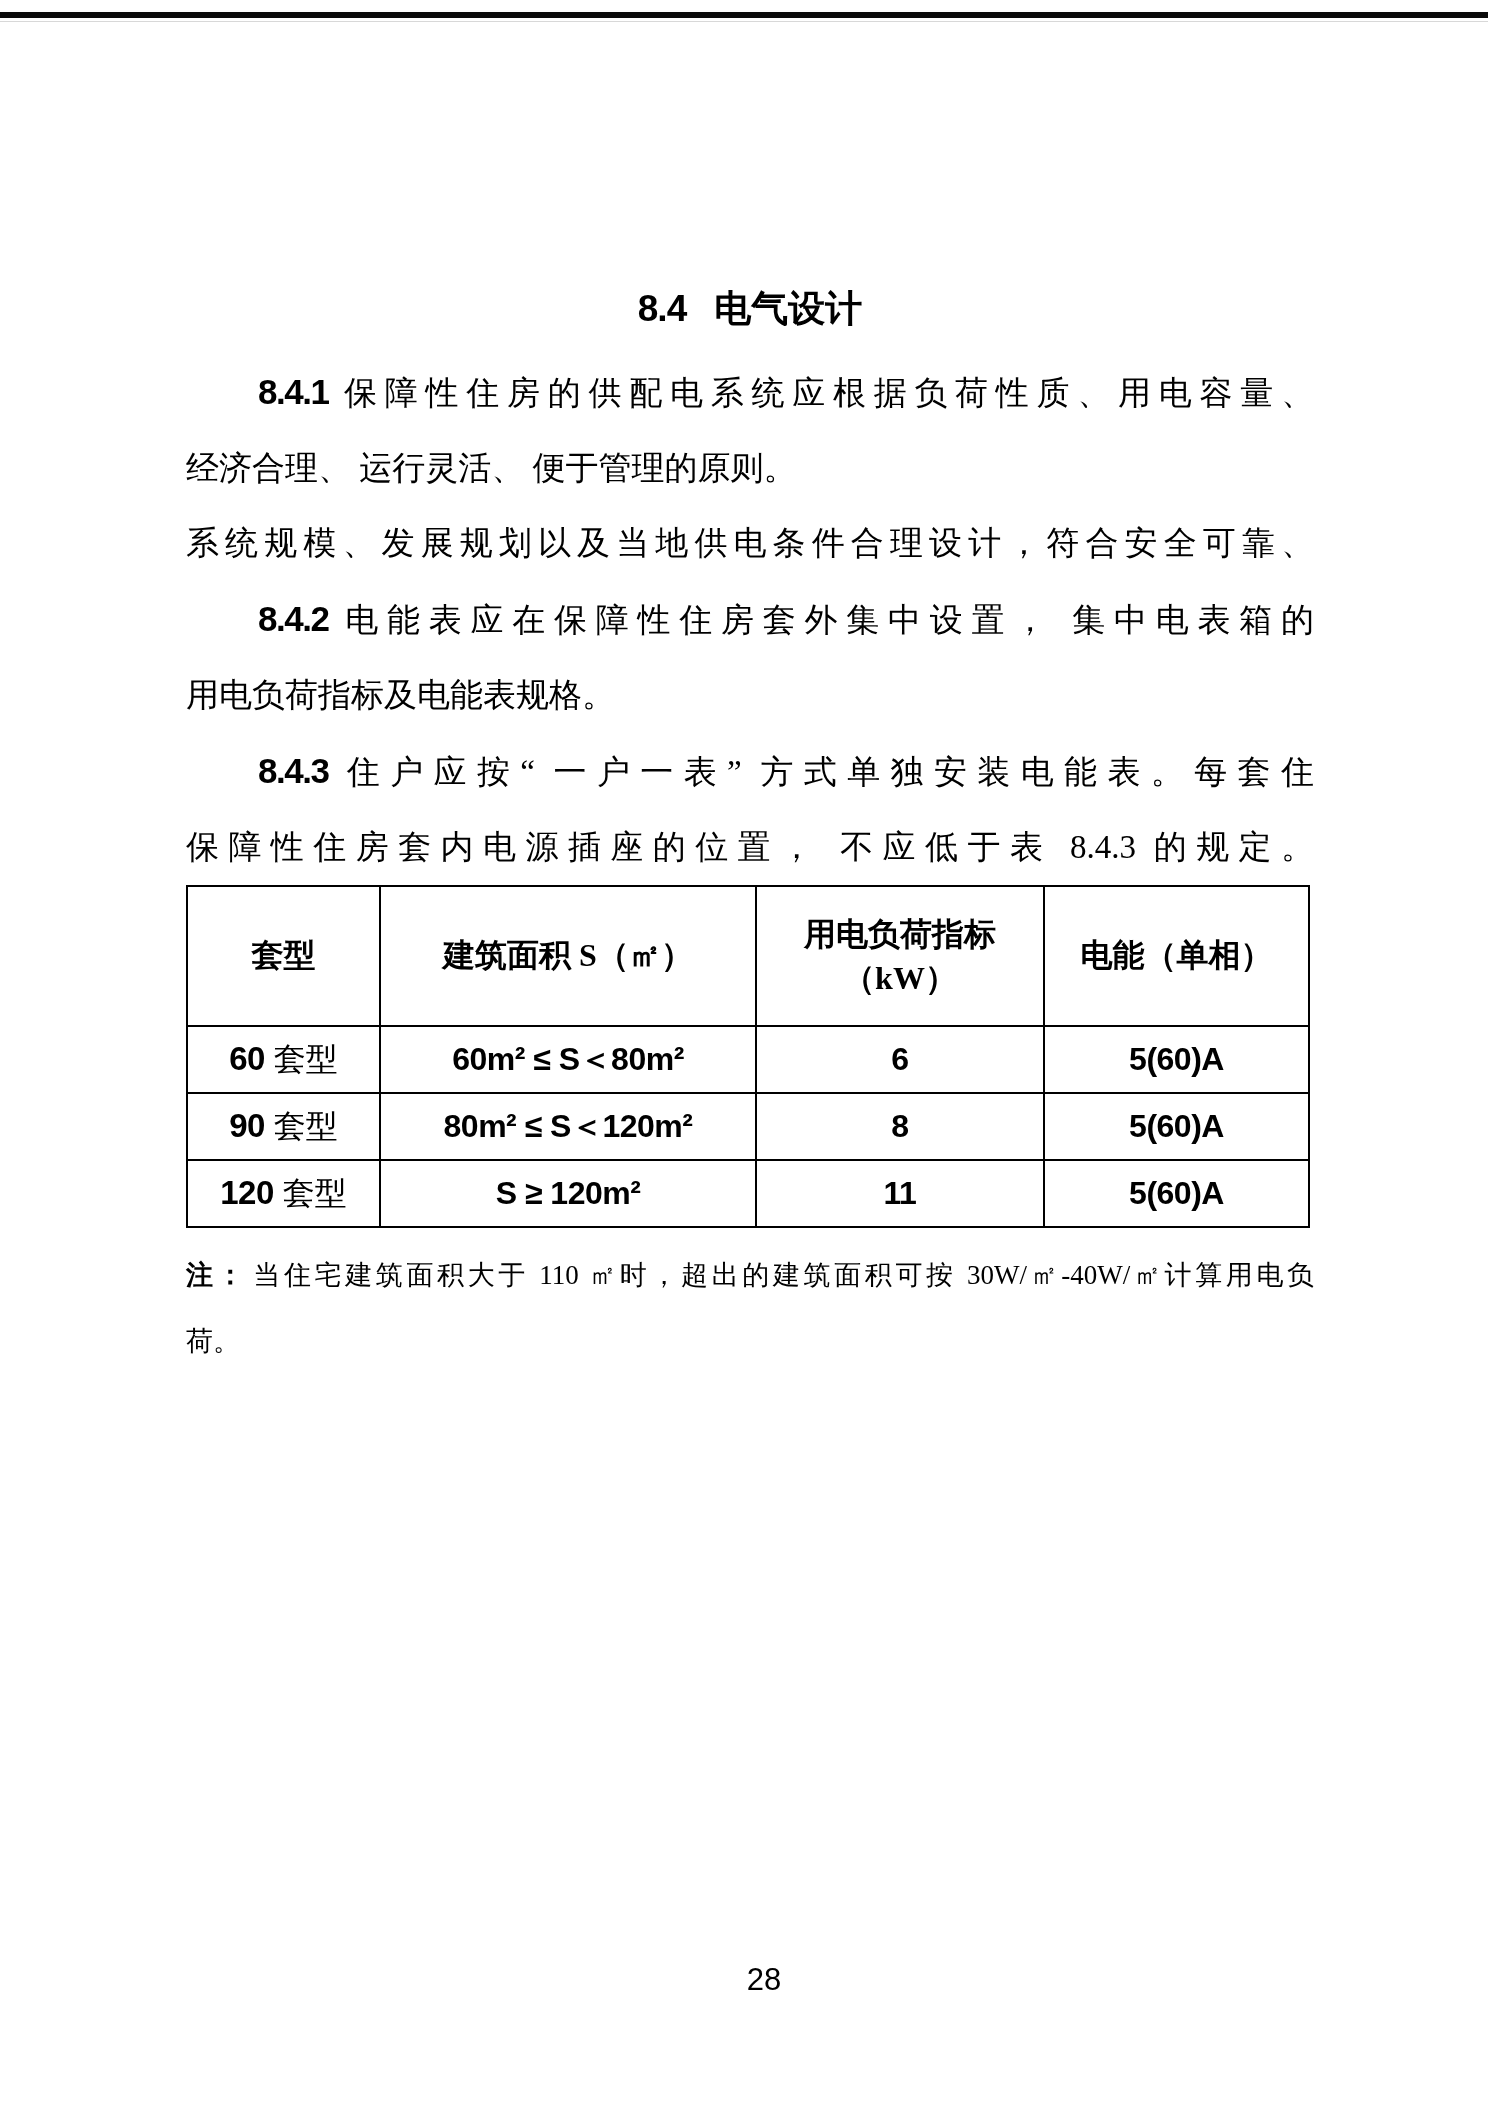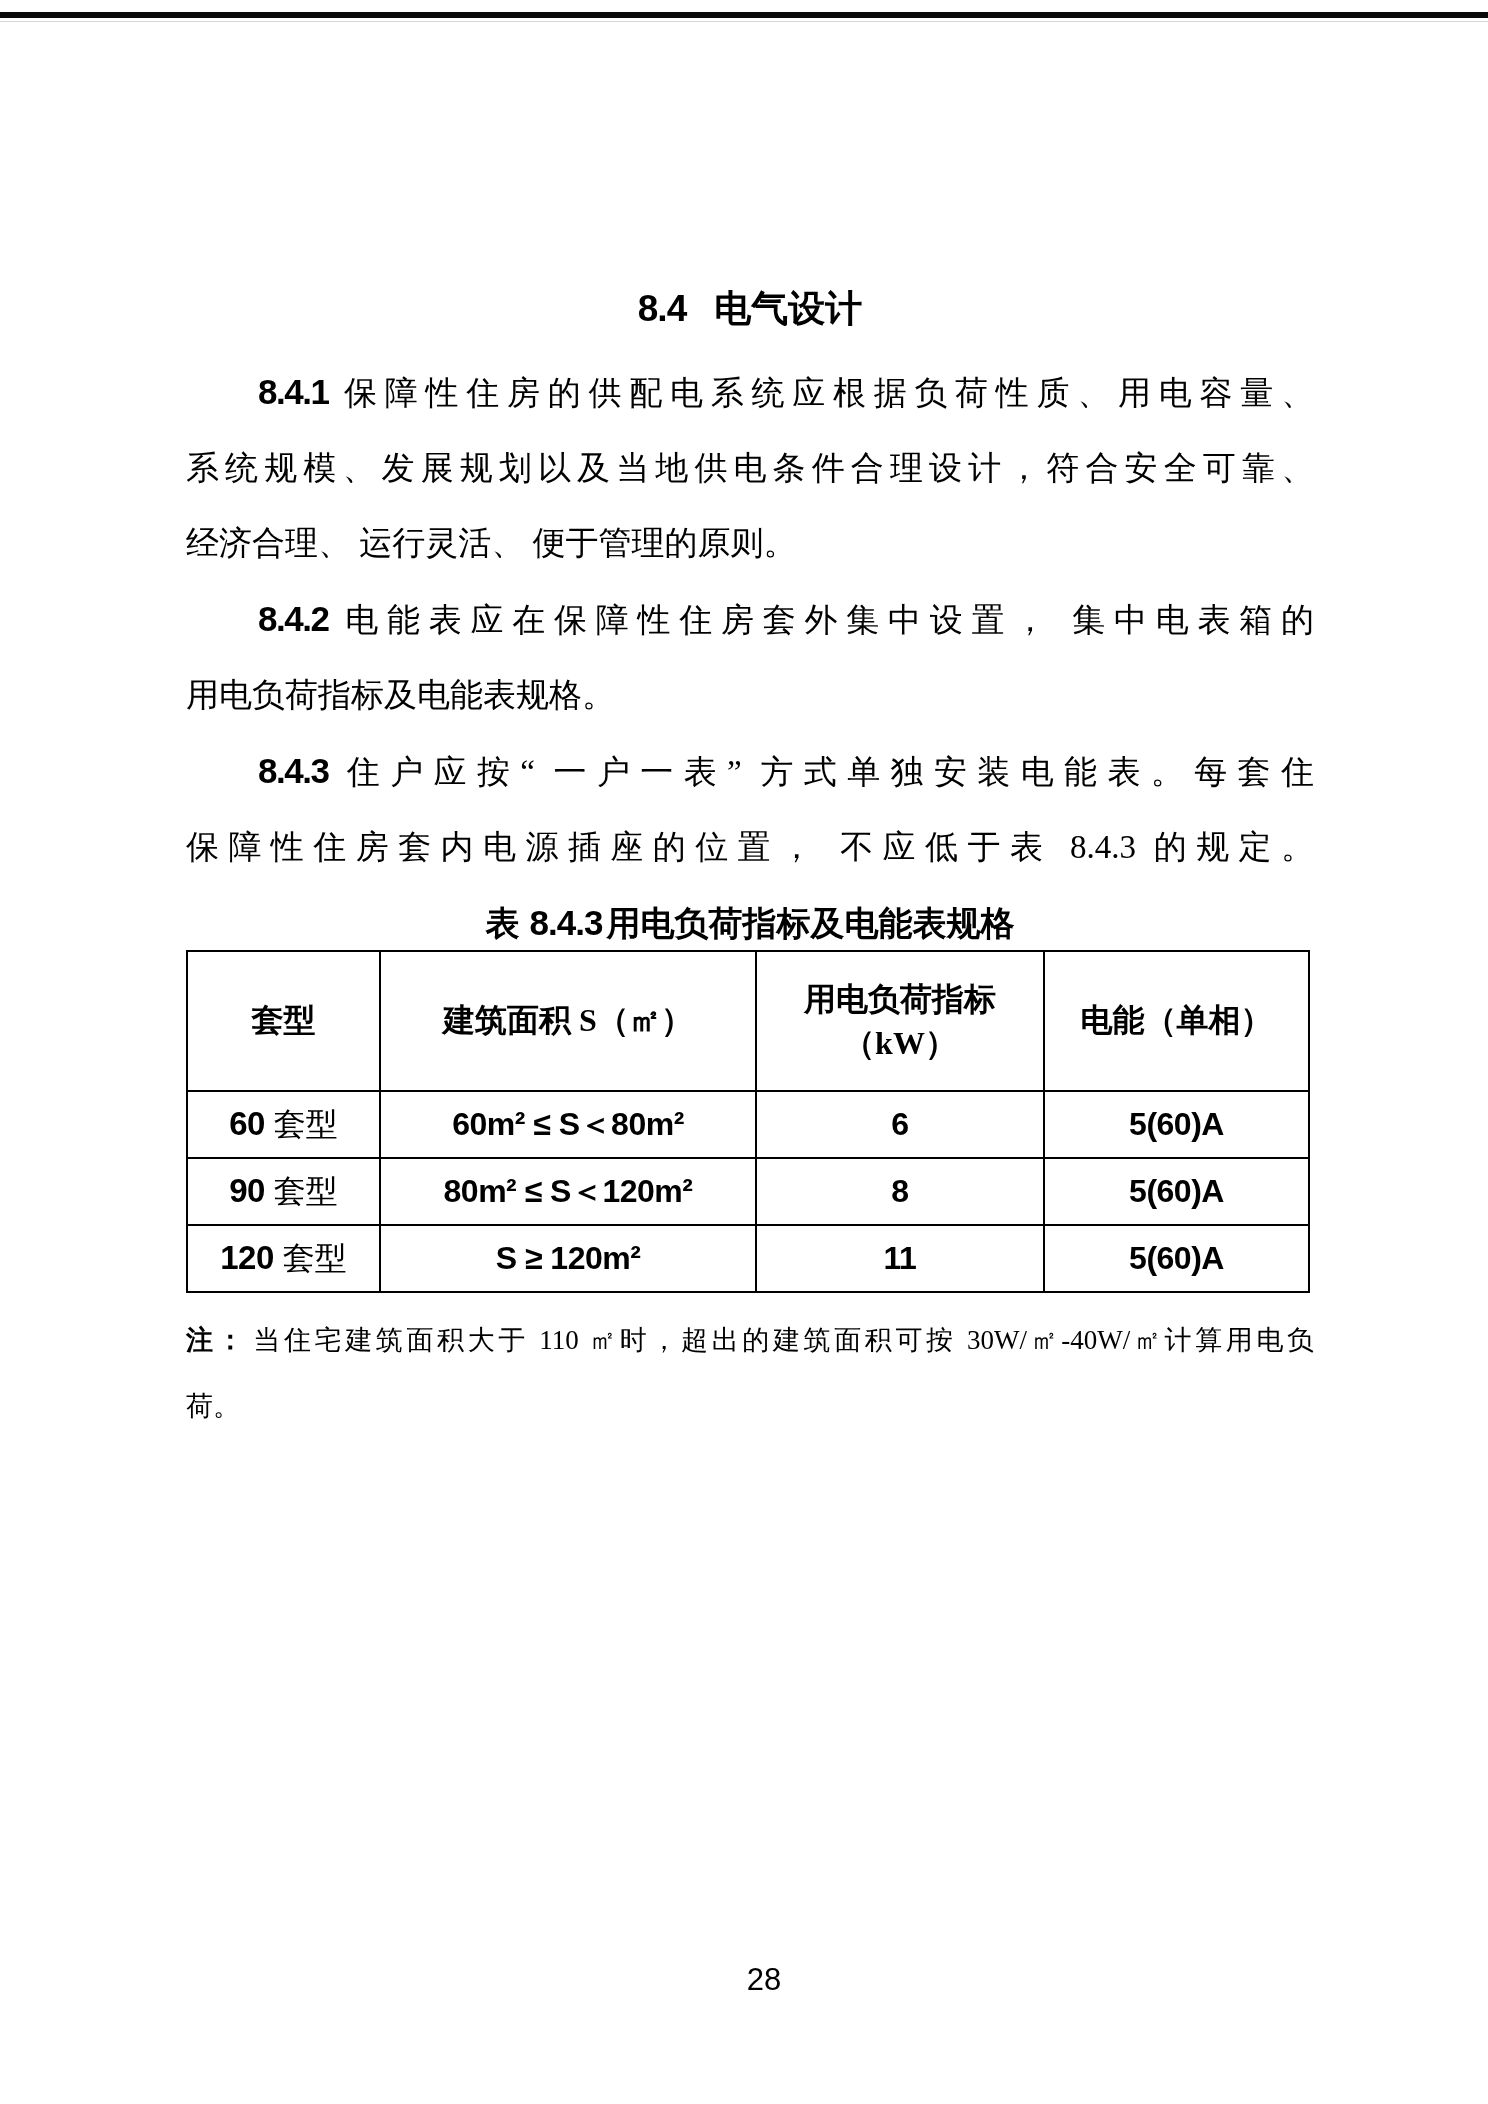--- a/index.html
+++ b/index.html
@@ -121,35 +121,34 @@
 <div class="page">
   <div class="top-bar"></div>
   <div class="top-bar-shadow"></div>
 
   <div class="content">
 
     <h1 class="title"><span class="num-heavy">8.4</span><span>电气设计</span></h1>
 
     <div class="para para-first">
       <div class="line justify first-line"><span class="sec-num">8.4.1</span><span>保障性住房的供配电系统应根据负荷性质、用电容量、</span></div>
+      <div class="line">经济合理、 运行灵活、 便于管理的原则。</div>
       <div class="line justify">系统规模、发展规划以及当地供电条件合理设计，符合安全可靠、</div>
-      <div class="line">经济合理、 运行灵活、 便于管理的原则。</div>
     </div>
 
     <div class="para">
       <div class="line justify first-line"><span class="sec-num">8.4.2</span><span>电能表应在保障性住房套外集中设置， 集中电表箱的</span></div>
       <div class="line">用电负荷指标及电能表规格。</div>
     </div>
 
     <div class="para">
       <div class="line justify first-line"><span class="sec-num">8.4.3</span><span>住户应按“ 一户一表” 方式单独安装电能表。每套住</span></div>
       <div class="line justify">保障性住房套内电源插座的位置， 不应低于表 8.4.3 的规定。</div>
     </div>
 
-    <div class="caption"><span>表</span><span class="num-heavy">8.4.3</span><span>用电负荷指标及电能表规格</span></div>
 
     <table class="spec">
       <colgroup>
         <col style="width:193px">
         <col style="width:376px">
         <col style="width:288px">
         <col style="width:265px">
       </colgroup>
       <thead>
         <tr>

